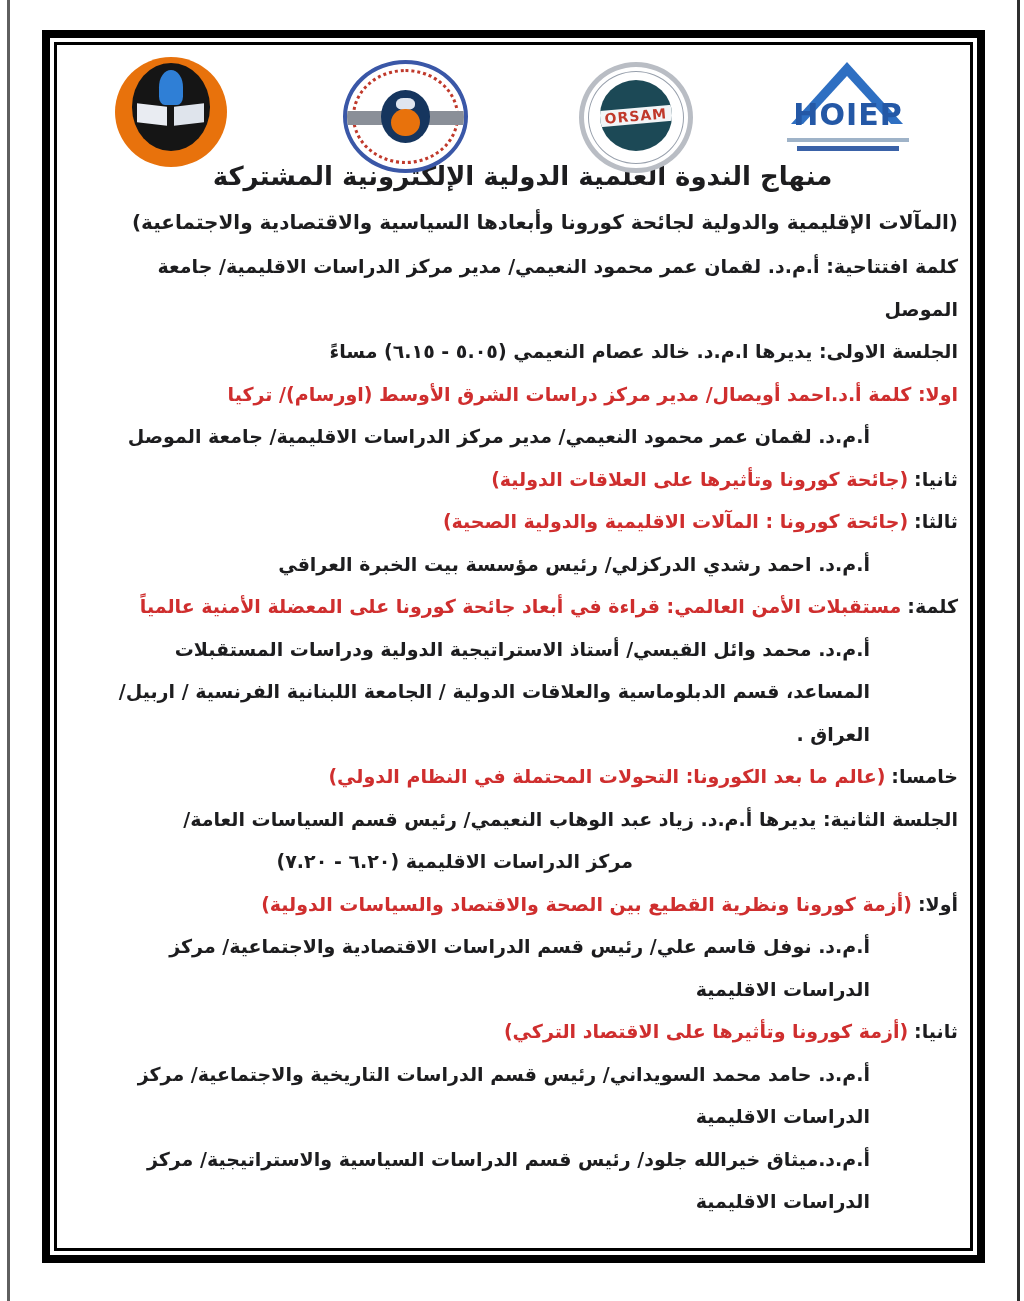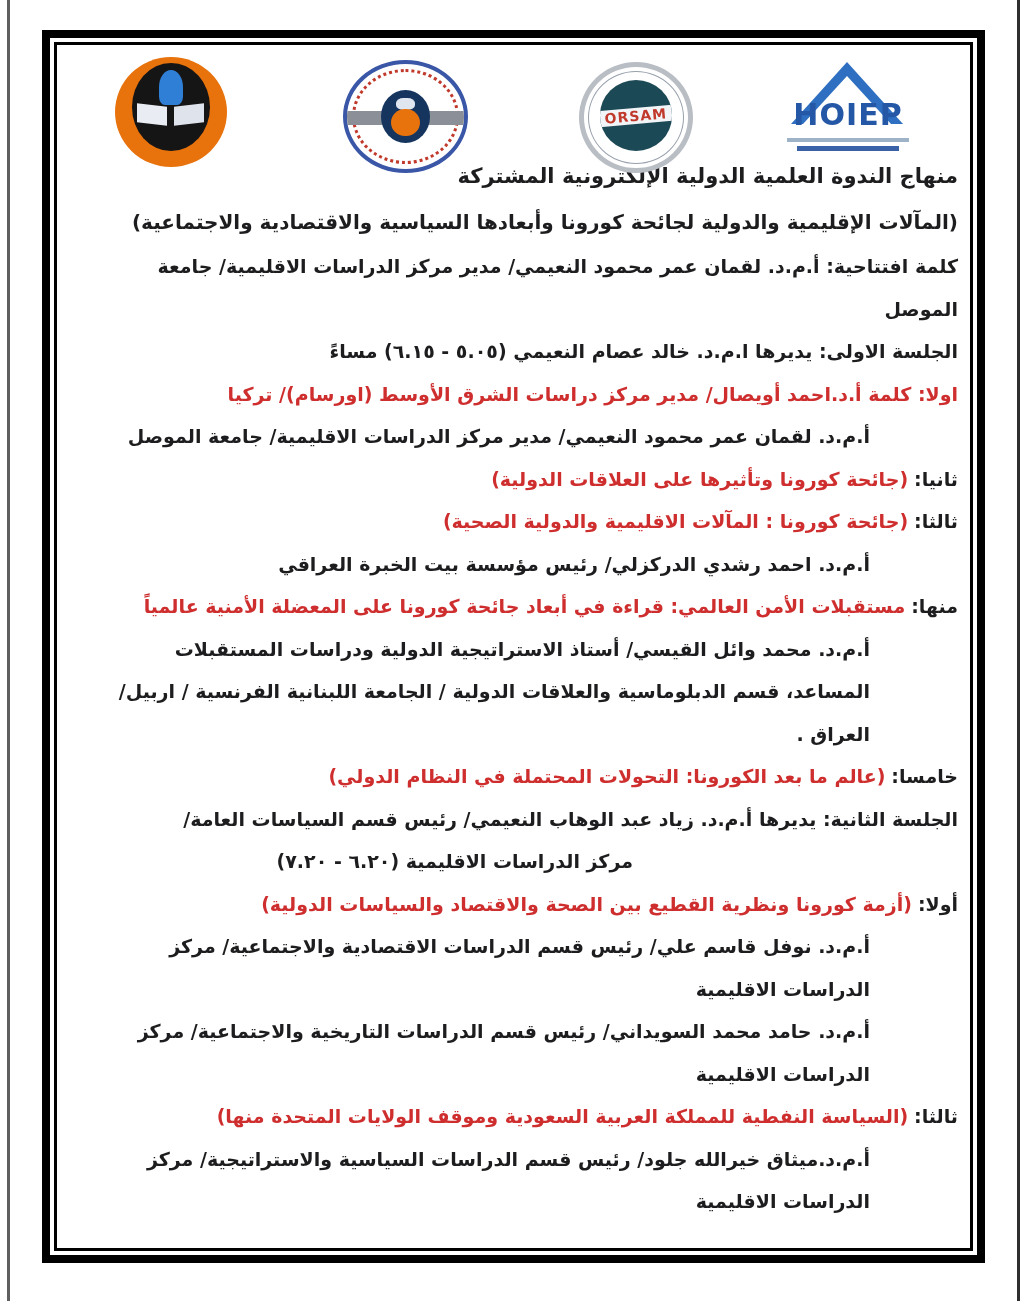--- a/index.html
+++ b/index.html
@@ -46,21 +46,21 @@
   .lh-text{position:absolute;left:0;top:38px;width:150px;text-align:center;color:#2458a6;font-weight:bold;font-size:30px;letter-spacing:1px;line-height:1;}
   .lh-sub1{position:absolute;left:14px;top:76px;width:122px;height:4px;background:#9fb3c8;}
   .lh-sub2{position:absolute;left:24px;top:84px;width:102px;height:5px;background:#3a62a8;}
 
   
   .content{
     direction:rtl;unicode-bidi:embed;
     padding:108px 12px 0 30px;
     color:#1d1d1f;font-weight:700;
   }
-  .doc-title{font-size:21px;line-height:46px;text-align:right;margin:0;}
+  .doc-title{font-size:26px;line-height:46px;text-align:center;margin:0;}
   .doc-subtitle{font-size:20px;line-height:46px;text-align:right;margin:0;}
   .line{font-size:19px;line-height:42.5px;margin:0;text-align:right;}
   .red{color:#cf2e2e;}
   .it-label{margin-left:6px;}
   .speaker{margin-left:0;margin-right:88px;}
   .hdr2{margin-right:325px;}
 </style>
 </head>
 <body>
 
@@ -110,32 +110,32 @@
       <p class="line">الجلسة الاولى: يديرها ا.م.د. خالد عصام النعيمي (٥.٠٥ - ٦.١٥) مساءً</p>
 
       <p class="line red">اولا: كلمة أ.د.احمد أويصال/ مدير مركز دراسات الشرق الأوسط (اورسام)/ تركيا</p>
 
       <p class="line speaker">أ.م.د. لقمان عمر محمود النعيمي/ مدير مركز الدراسات الاقليمية/ جامعة الموصل</p>
       <p class="line"><span class="it-label">ثانيا:</span><span class="red">(جائحة كورونا وتأثيرها على العلاقات الدولية)</span></p>
 
       <p class="line"><span class="it-label">ثالثا:</span><span class="red">(جائحة كورونا : المآلات الاقليمية والدولية الصحية)</span></p>
       <p class="line speaker">أ.م.د. احمد رشدي الدركزلي/ رئيس مؤسسة بيت الخبرة العراقي</p>
 
-      <p class="line"><span class="it-label">منها:</span><span class="red">مستقبلات الأمن العالمي: قراءة في أبعاد جائحة كورونا على المعضلة الأمنية عالمياً</span></p>
+      <p class="line"><span class="it-label">كلمة:</span><span class="red">مستقبلات الأمن العالمي: قراءة في أبعاد جائحة كورونا على المعضلة الأمنية عالمياً</span></p>
       <p class="line speaker">أ.م.د. محمد وائل القيسي/ أستاذ الاستراتيجية الدولية ودراسات المستقبلات المساعد، قسم الدبلوماسية والعلاقات الدولية / الجامعة اللبنانية الفرنسية / اربيل/ العراق .</p>
 
       <p class="line"><span class="it-label">خامسا:</span><span class="red">(عالم ما بعد الكورونا: التحولات المحتملة في النظام الدولي)</span></p>
 
       <p class="line">الجلسة الثانية: يديرها أ.م.د. زياد عبد الوهاب النعيمي/ رئيس قسم السياسات العامة/</p>
       <p class="line hdr2">مركز الدراسات الاقليمية (٦.٢٠ - ٧.٢٠)</p>
 
       <p class="line"><span class="it-label">أولا:</span><span class="red">(أزمة كورونا ونظرية القطيع بين الصحة والاقتصاد والسياسات الدولية)</span></p>
       <p class="line speaker">أ.م.د. نوفل قاسم علي/ رئيس قسم الدراسات الاقتصادية والاجتماعية/ مركز الدراسات الاقليمية</p>
 
+      <p class="line"><span class="it-label">ثانيا:</span><span class="red">(أزمة كورونا وتأثيرها على الاقتصاد التركي)</span></p>
       <p class="line speaker">أ.م.د. حامد محمد السويداني/ رئيس قسم الدراسات التاريخية والاجتماعية/ مركز الدراسات الاقليمية</p>
 
-      <p class="line"><span class="it-label">ثالثا:</span><span class="red">(السياسة النفطية للمملكة العربية السعودية وموقف الولايات المتحدة منها)</span></p>
       <p class="line speaker">أ.م.د.ميثاق خيرالله جلود/ رئيس قسم الدراسات السياسية والاستراتيجية/ مركز الدراسات الاقليمية</p>
 
     </div>
 
   </div>
 </div>
 
 </body></html>

